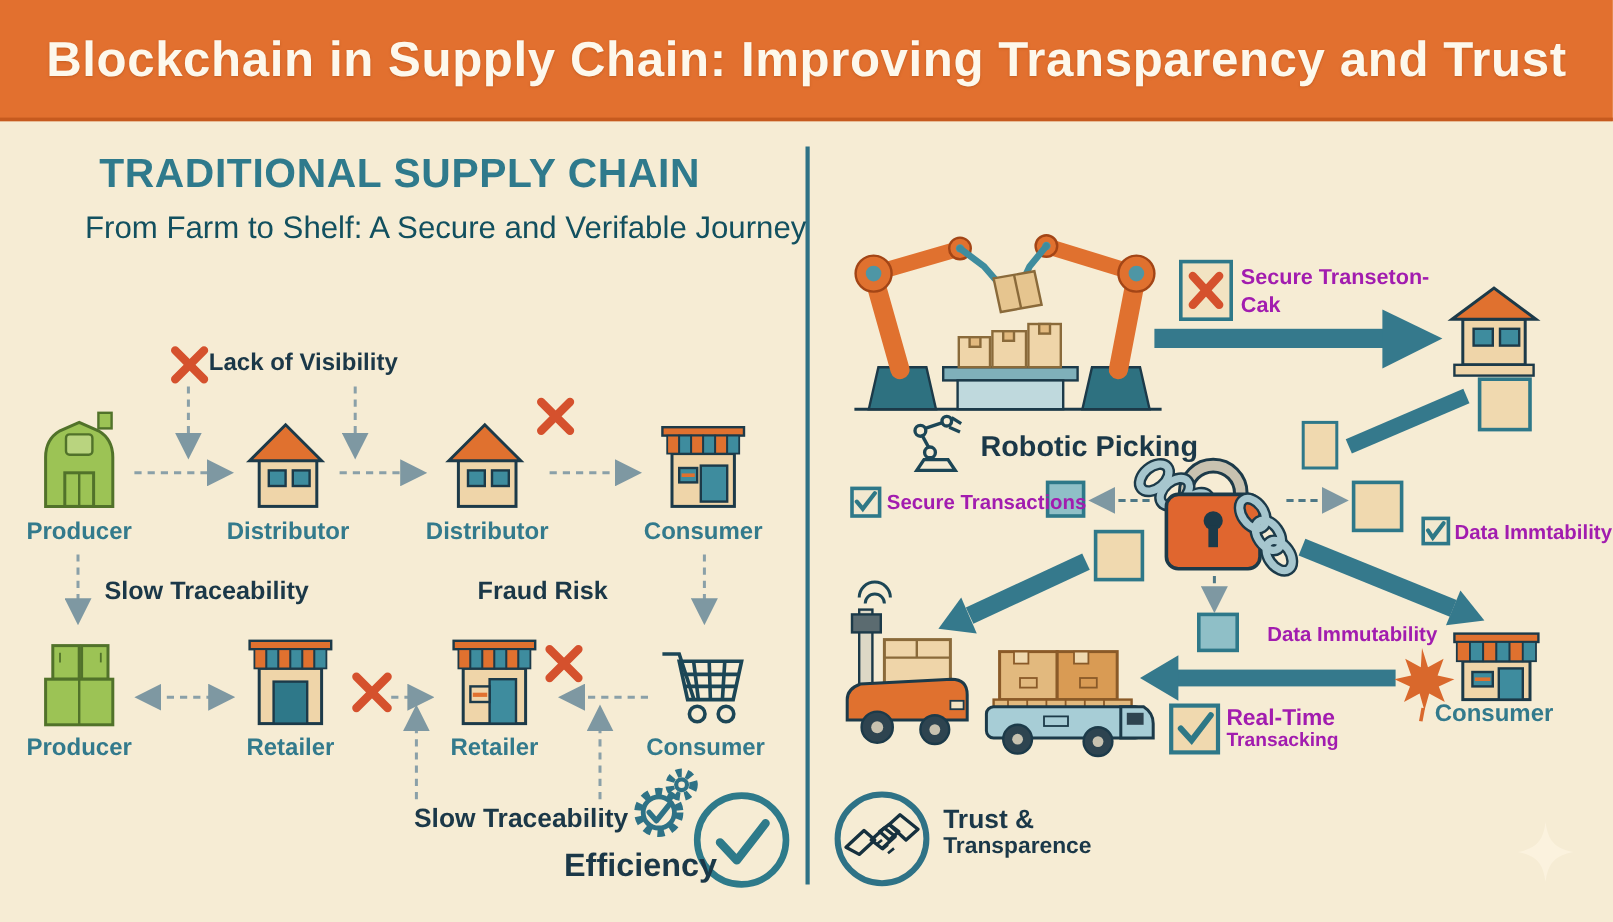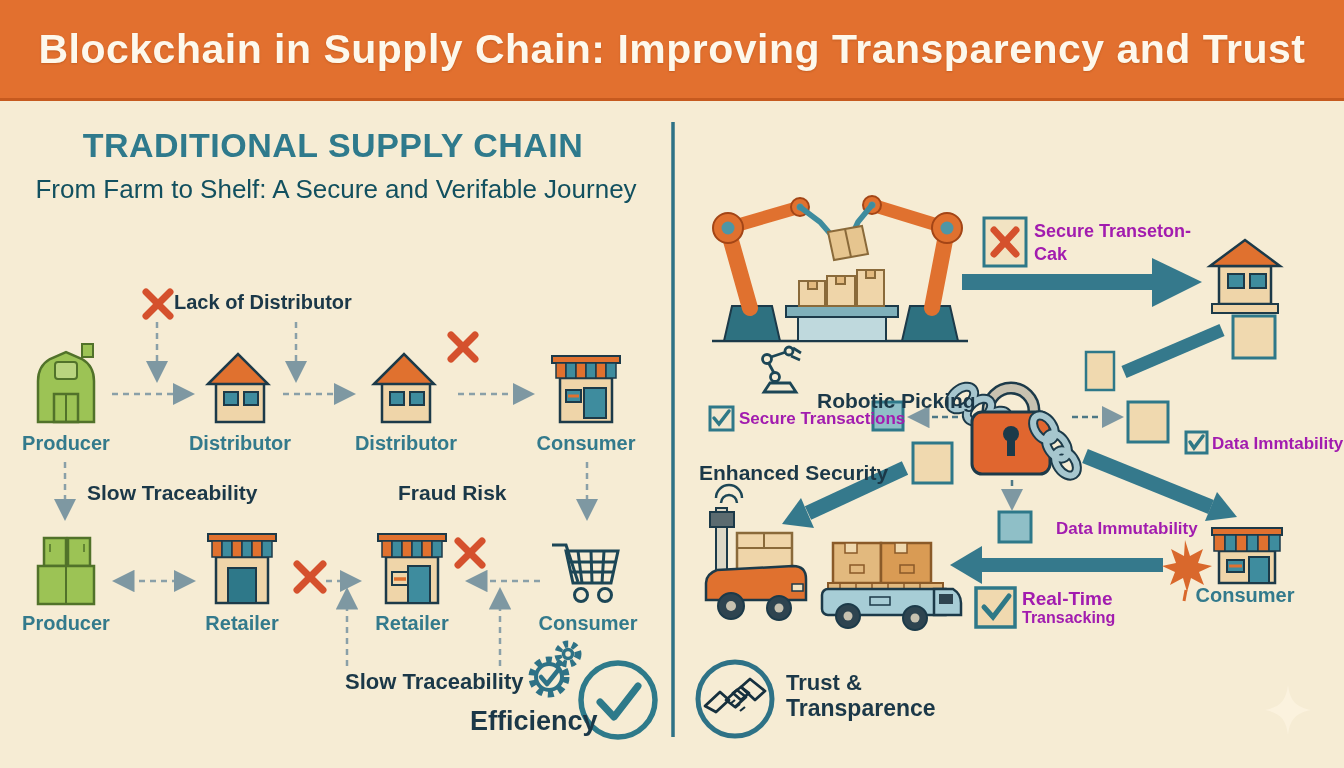--- a/index.html
+++ b/index.html
@@ -6,21 +6,21 @@
   body{width:1344px;height:768px;position:relative;overflow:hidden;
        background:#F6ECD4;font-family:"Liberation Sans",sans-serif;}
   #stage{position:absolute;inset:0;width:1344px;height:768px;}
   .abs{position:absolute;}
   #header{left:0;top:0;width:1344px;height:98px;background:#E2702F;
           border-bottom:3px solid #C65A1F;display:flex;align-items:center;justify-content:center;}
   #header .t{color:#FDF8EC;font-size:41px;font-weight:bold;letter-spacing:.5px;
              text-shadow:0 1px 2px rgba(140,60,10,.35);}
   .panel-title{font-weight:bold;font-size:34px;letter-spacing:.5px;text-align:center;width:660px;}
   .lt{color:#2F7A8C;} .rt{color:#D7602B;}
-  .subtitle{color:#12505F;font-size:26px;text-align:center;width:672px;}
+  .subtitle{color:#12505F;font-size:26px;text-align:right;width:672px;}
   .node-lbl{color:#337A8C;font-size:20px;font-weight:bold;text-align:center;width:140px;margin-left:-70px;}
   .ann{color:#1B3848;font-weight:bold;}
   .sm{color:#a21caf;font-weight:bold;font-size:17px;}
   svg{position:absolute;left:0;top:0;}
   .nosel{user-select:none;}
 </style>
 </head>
 <body>
 
 <div id="stage">
@@ -361,45 +361,44 @@
              C1286,719 1280,713 1265,710 C1280,707 1286,701 1288,685 Z" fill="#FBF2DE"></path>
   </svg>
 
   <div id="header" class="abs nosel">
     <div class="t">Blockchain in Supply Chain: Improving Transparency and Trust</div>
   </div>
 
   <div class="abs panel-title lt nosel" style="left:3px;top:126px;">TRADITIONAL SUPPLY CHAIN</div>
   <div class="abs subtitle nosel" style="left:0;top:174px;">From Farm to Shelf: A Secure and Verifable Journey</div>
 
-  <div class="abs ann nosel" style="left:174px;top:291px;font-size:20px;">Lack of Distributor</div>
+  <div class="abs ann nosel" style="left:174px;top:291px;font-size:20px;">Lack of Visibility</div>
   <div class="abs ann nosel" style="left:87px;top:481px;font-size:21px;">Slow Traceability</div>
   <div class="abs ann nosel" style="left:398px;top:481px;font-size:21px;">Fraud Risk</div>
   <div class="abs ann nosel" style="left:345px;top:669px;font-size:22px;">Slow Traceability</div>
 
   <div class="abs node-lbl nosel" style="left:66px;top:432px;">Producer</div>
   <div class="abs node-lbl nosel" style="left:240px;top:432px;">Distributor</div>
   <div class="abs node-lbl nosel" style="left:406px;top:432px;">Distributor</div>
   <div class="abs node-lbl nosel" style="left:586px;top:432px;">Consumer</div>
 
   <div class="abs node-lbl nosel" style="left:66px;top:612px;">Producer</div>
   <div class="abs node-lbl nosel" style="left:242px;top:612px;">Retailer</div>
   <div class="abs node-lbl nosel" style="left:412px;top:612px;">Retailer</div>
   <div class="abs node-lbl nosel" style="left:588px;top:612px;">Consumer</div>
 
   <div class="abs ann nosel" style="left:470px;top:706px;font-size:27px;">Efficiency</div>
 
 
   <div class="abs sm nosel" style="left:1034px;top:221px;font-size:18px;font-weight:600;">Secure Transeton-</div>
   <div class="abs sm nosel" style="left:1034px;top:244px;font-size:18px;font-weight:600;">Cak</div>
 
-  <div class="abs ann nosel" style="left:817px;top:359px;font-size:21px;margin-top:30px;">Robotic Picking</div>
+  <div class="abs ann nosel" style="left:817px;top:359px;font-size:24px;">Robotic Picking</div>
   <div class="abs sm nosel" style="left:739px;top:409px;">Secure Transactions</div>
-  <div class="abs ann nosel" style="left:699px;top:461px;font-size:21px;">Enhanced Security</div>
   <div class="abs sm nosel" style="left:1212px;top:434px;">Data Immtability</div>
   <div class="abs sm nosel" style="left:1056px;top:519px;">Data Immutability</div>
   <div class="abs sm nosel" style="left:1022px;top:588px;font-size:19px;">Real-Time</div>
   <div class="abs sm nosel" style="left:1022px;top:609px;font-size:16px;">Transacking</div>
   <div class="abs node-lbl nosel" style="left:1245px;top:584px;">Consumer</div>
   <div class="abs ann nosel" style="left:786px;top:670px;font-size:22px;">Trust &amp;</div>
-  <div class="abs ann nosel" style="left:786px;top:695px;font-size:23px;">Transparence</div>
+  <div class="abs ann nosel" style="left:786px;top:695px;font-size:19px;">Transparence</div>
 
 </div>
 
 </body></html>

